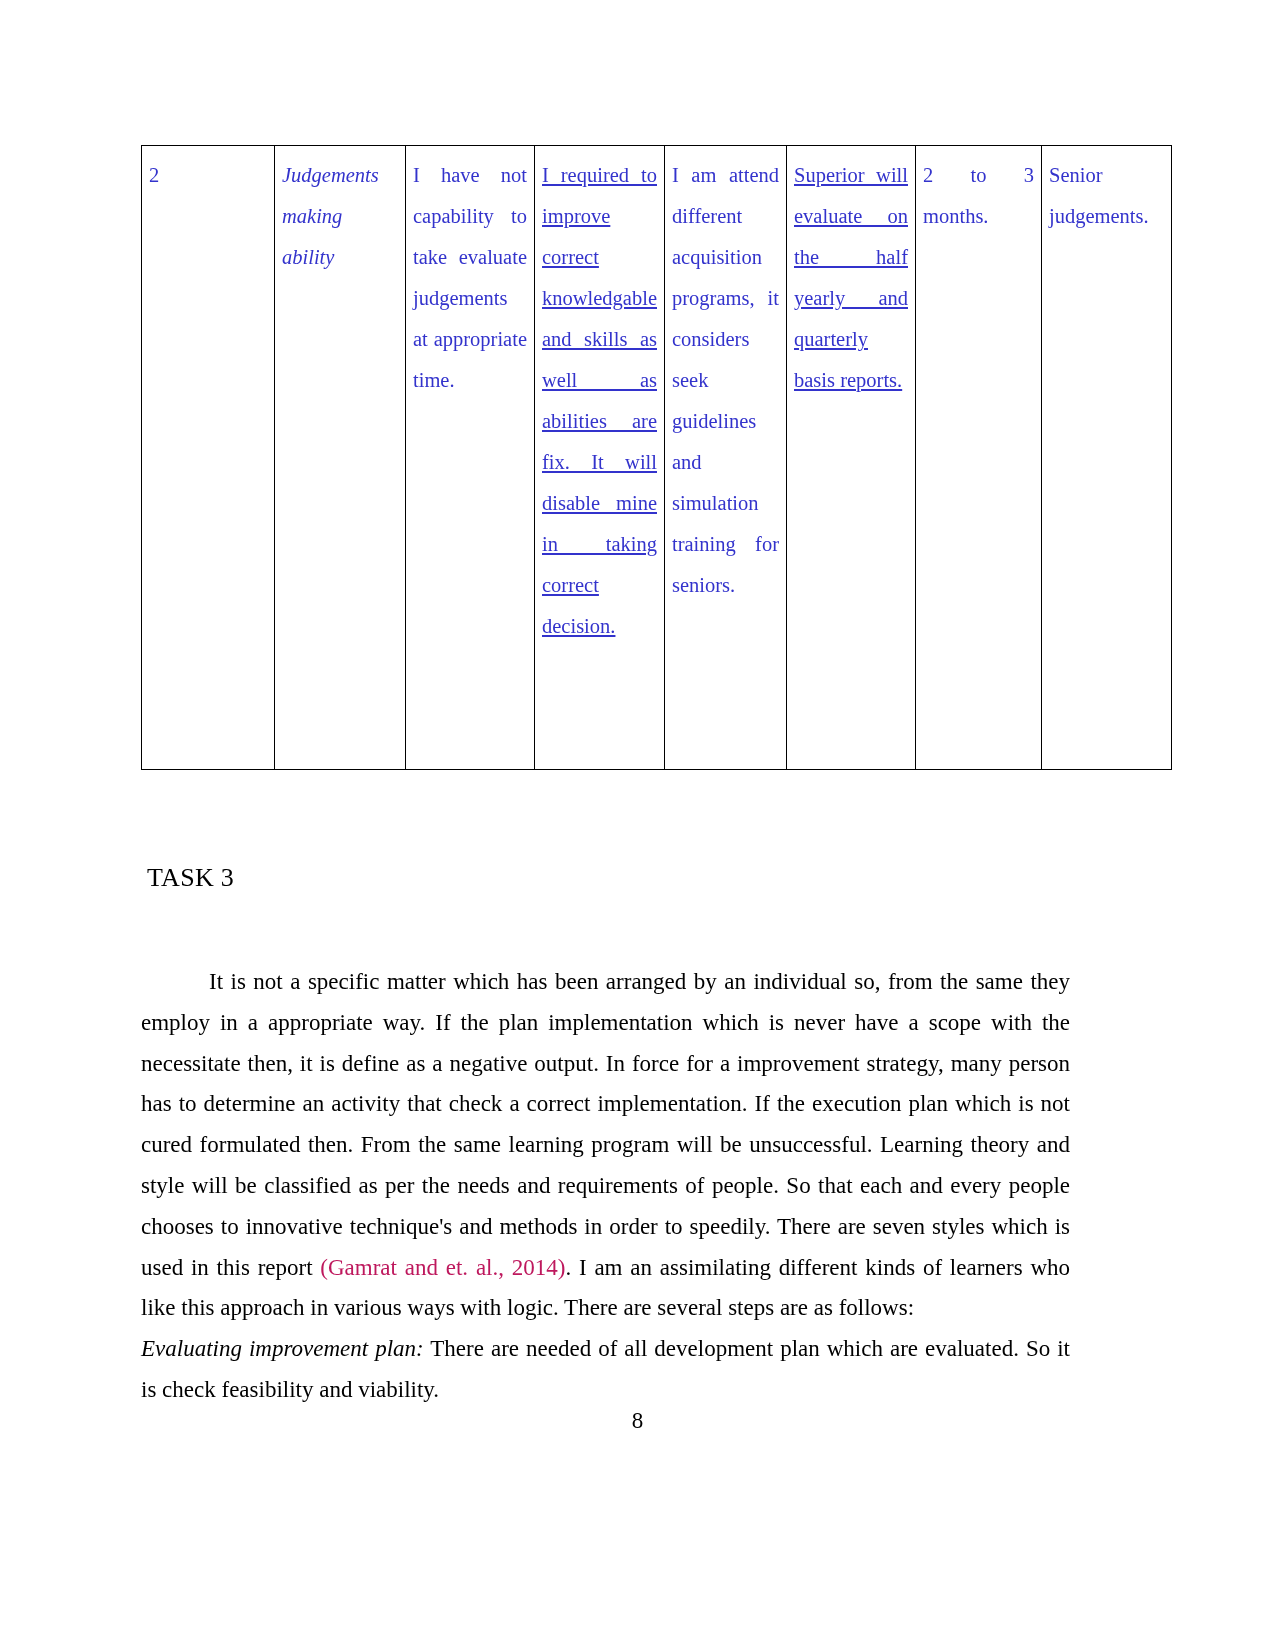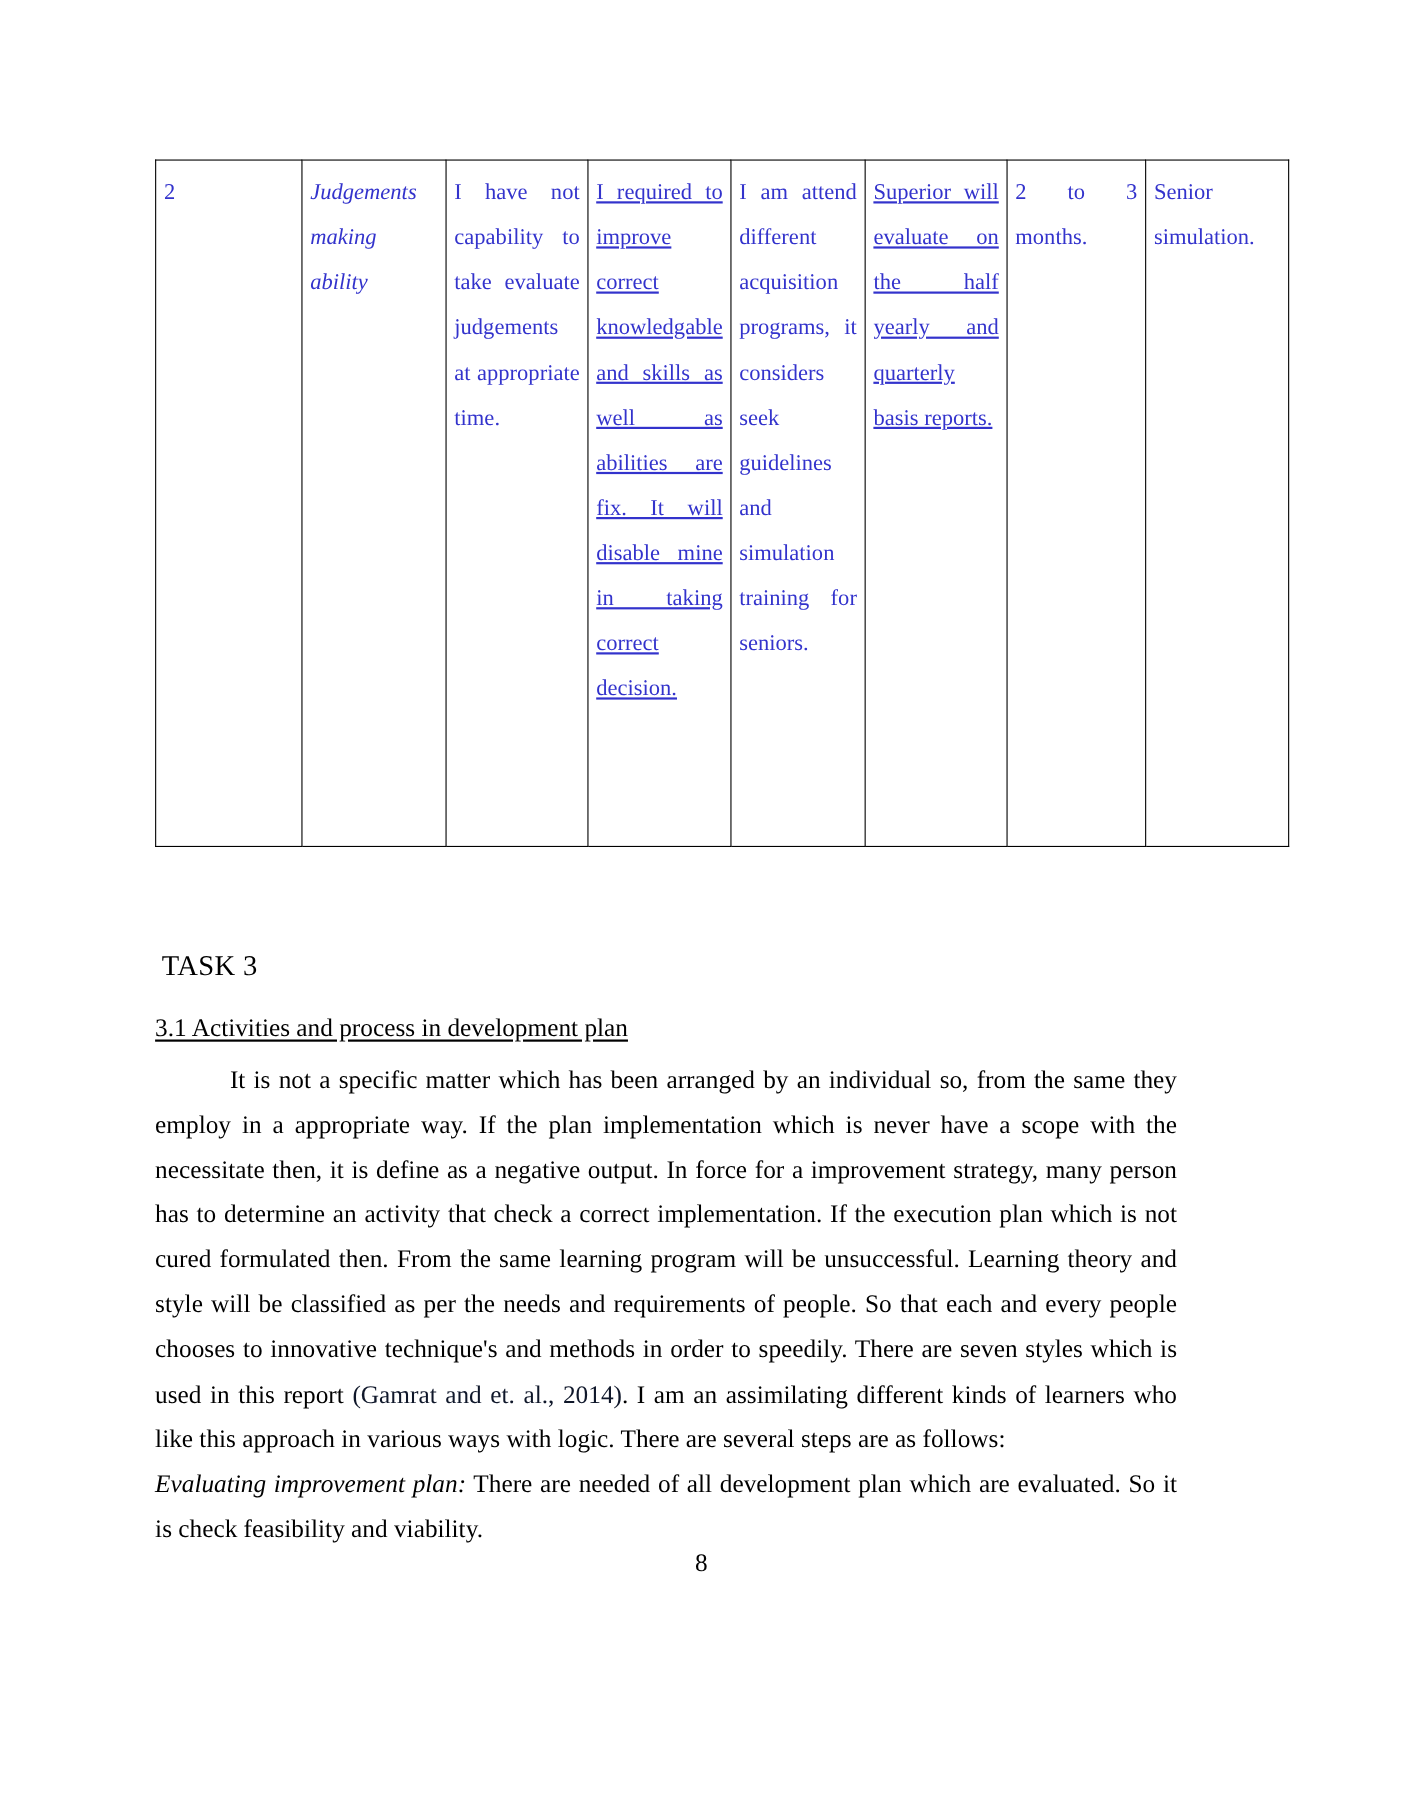--- a/index.html
+++ b/index.html
@@ -81,21 +81,21 @@
     text-align: justify;
     text-justify: inter-word;
   }
   .body-block p {
     margin: 0;
   }
   .body-block p.indent {
     text-indent: 68px;
   }
   .cite {
-    color: #0f172a;
+    color: #be185d;
   }
   .lead-in {
     font-weight: normal;
     font-style: italic;
   }
   .page-num {
     position: absolute;
     left: 0;
     top: 1408px;
     width: 1275px;
@@ -112,29 +112,28 @@
     <table class="devplan">
       <tbody>
         <tr>
           <td class="c0 cell-tall">2</td>
           <td class="c1">Judgements making ability</td>
           <td class="c2 just">I have not capability to take evaluate judgements at appropriate time.</td>
           <td class="c3 just">I required to improve correct knowledgable and skills as well as abilities are fix. It will disable mine in taking correct decision.</td>
           <td class="c4 just">I am attend different acquisition programs, it considers seek guidelines and simulation training for seniors.</td>
           <td class="c5 just">Superior will evaluate on the half yearly and quarterly basis reports.</td>
           <td class="c6 just">2 to 3 months.</td>
-          <td class="c7">Senior simulation.</td>
+          <td class="c7">Senior judgements.</td>
         </tr>
       </tbody>
     </table>
   </div>
 
   <div class="task-title">TASK 3</div>
 
-  <div class="sub-head">3.1 Activities and process in development plan</div>
 
   <div class="body-block">
     <p class="indent"><span>It is not a specific matter which has been arranged by an individual so, from the same they employ in a appropriate way. If the plan implementation which is never have a scope with the necessitate then, it is define as a negative output. In force for a improvement strategy, many person has to determine an activity that check a correct implementation. If the execution plan which is not cured formulated then. From the same learning program will be unsuccessful. Learning theory and style will be classified as per the needs and requirements of people. So that each and every people chooses to innovative technique's and methods in order to speedily. There are seven styles which is used in this report </span><span class="cite">(Gamrat and et. al., 2014)</span><span>. I am an assimilating different kinds of learners who like this approach in various ways with logic. There are several steps are as follows:</span></p>
     <p><span class="lead-in">Evaluating improvement plan:</span><span> There are needed of all development plan which are evaluated. So it is check feasibility and viability.</span></p>
   </div>
 
   <div class="page-num">8</div>
 
 </div>
 

